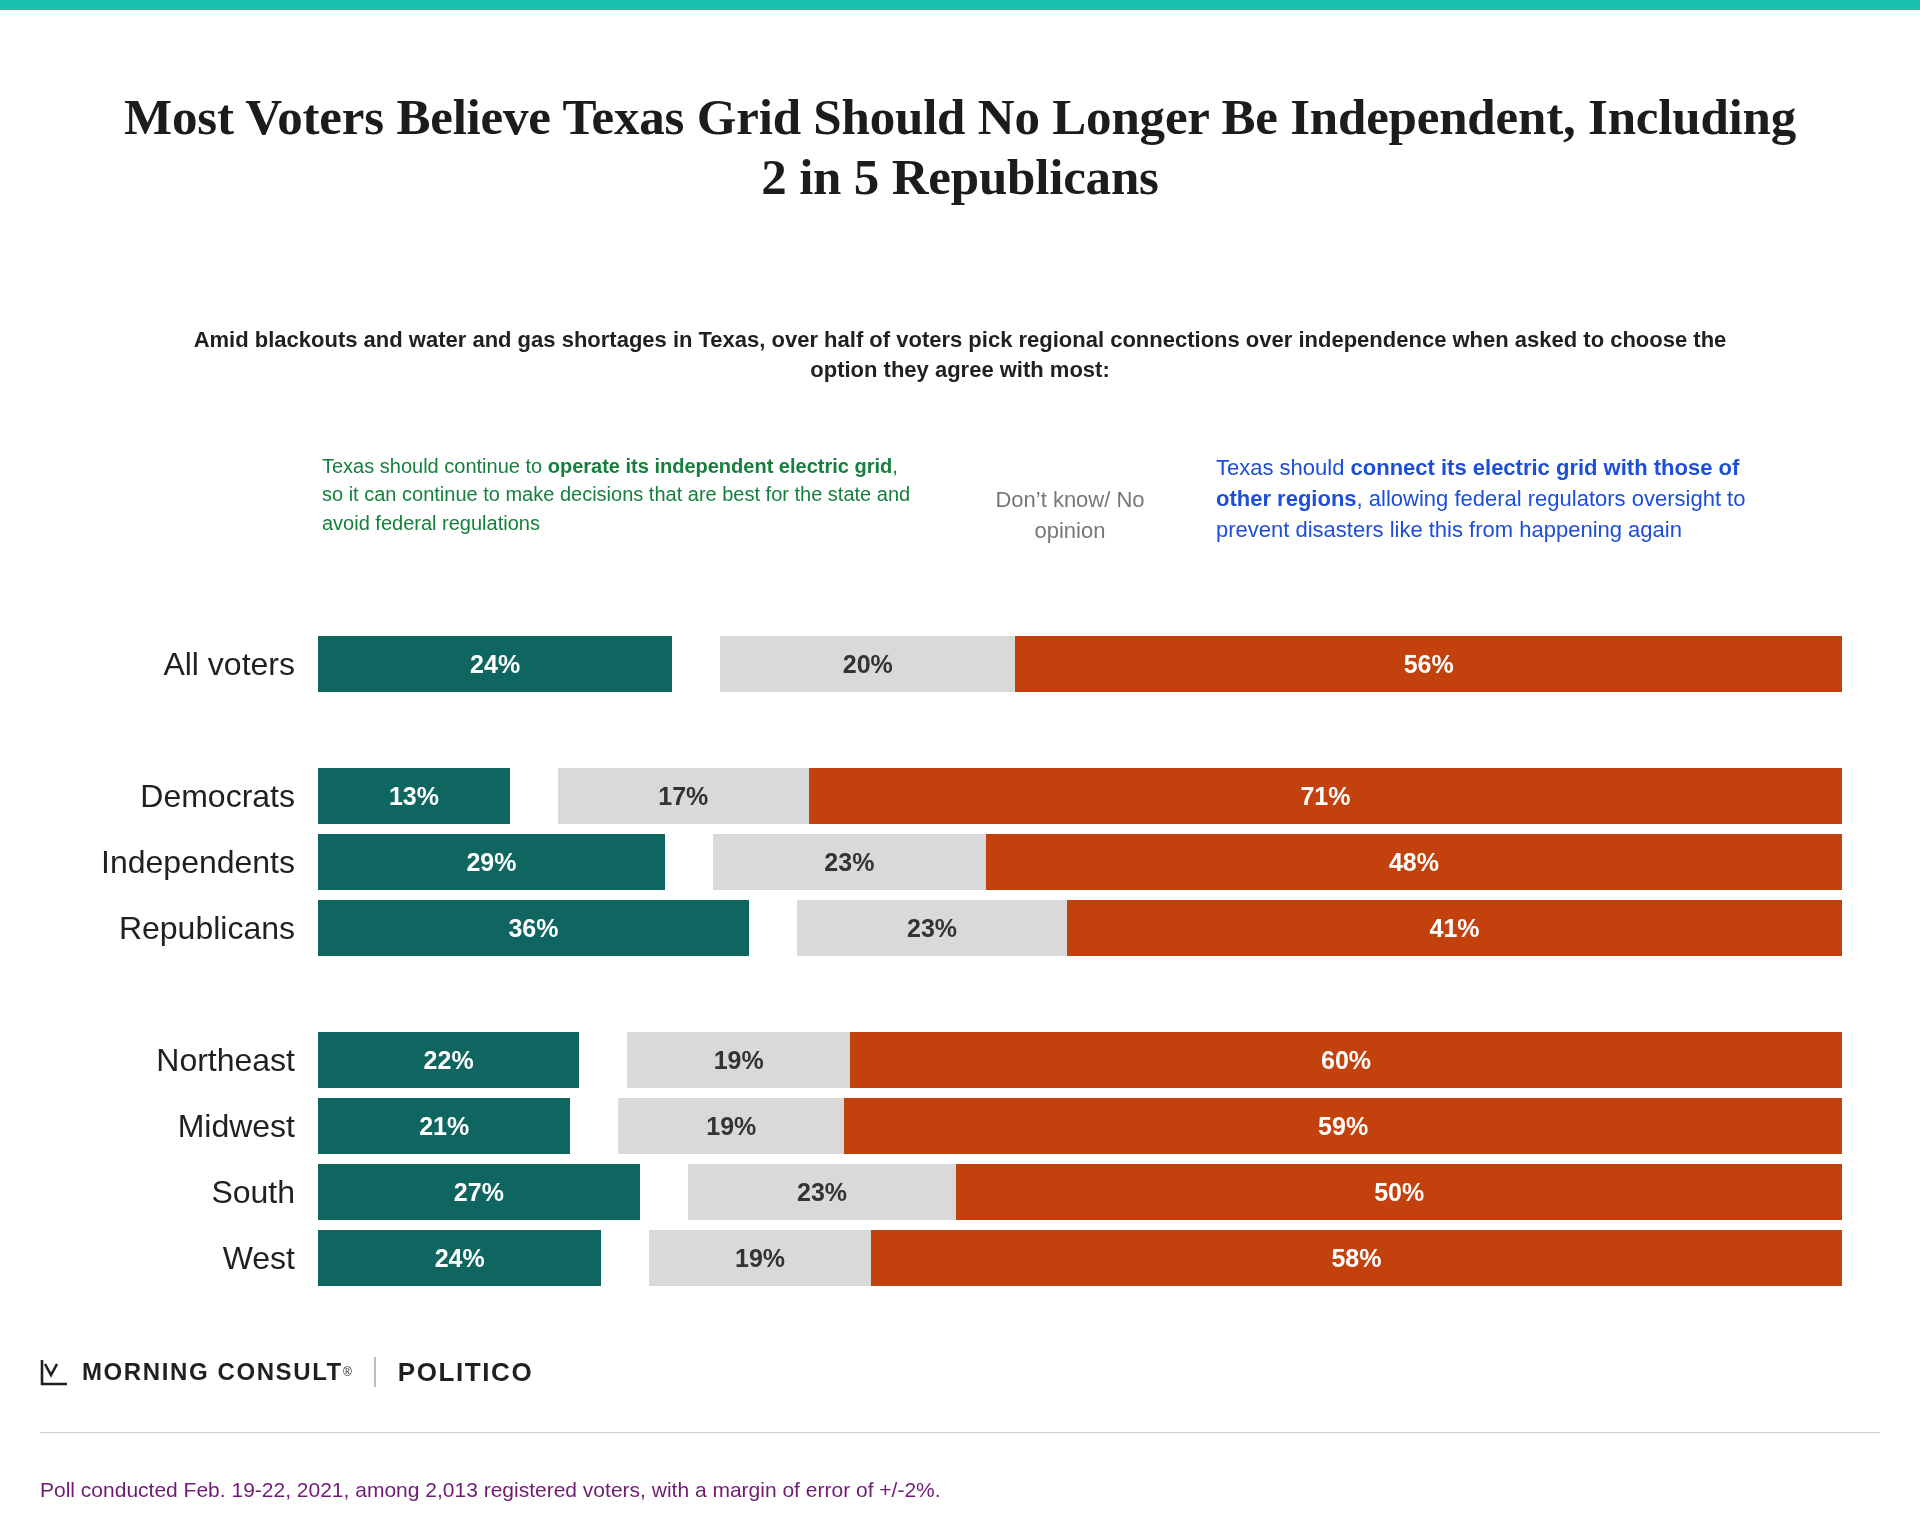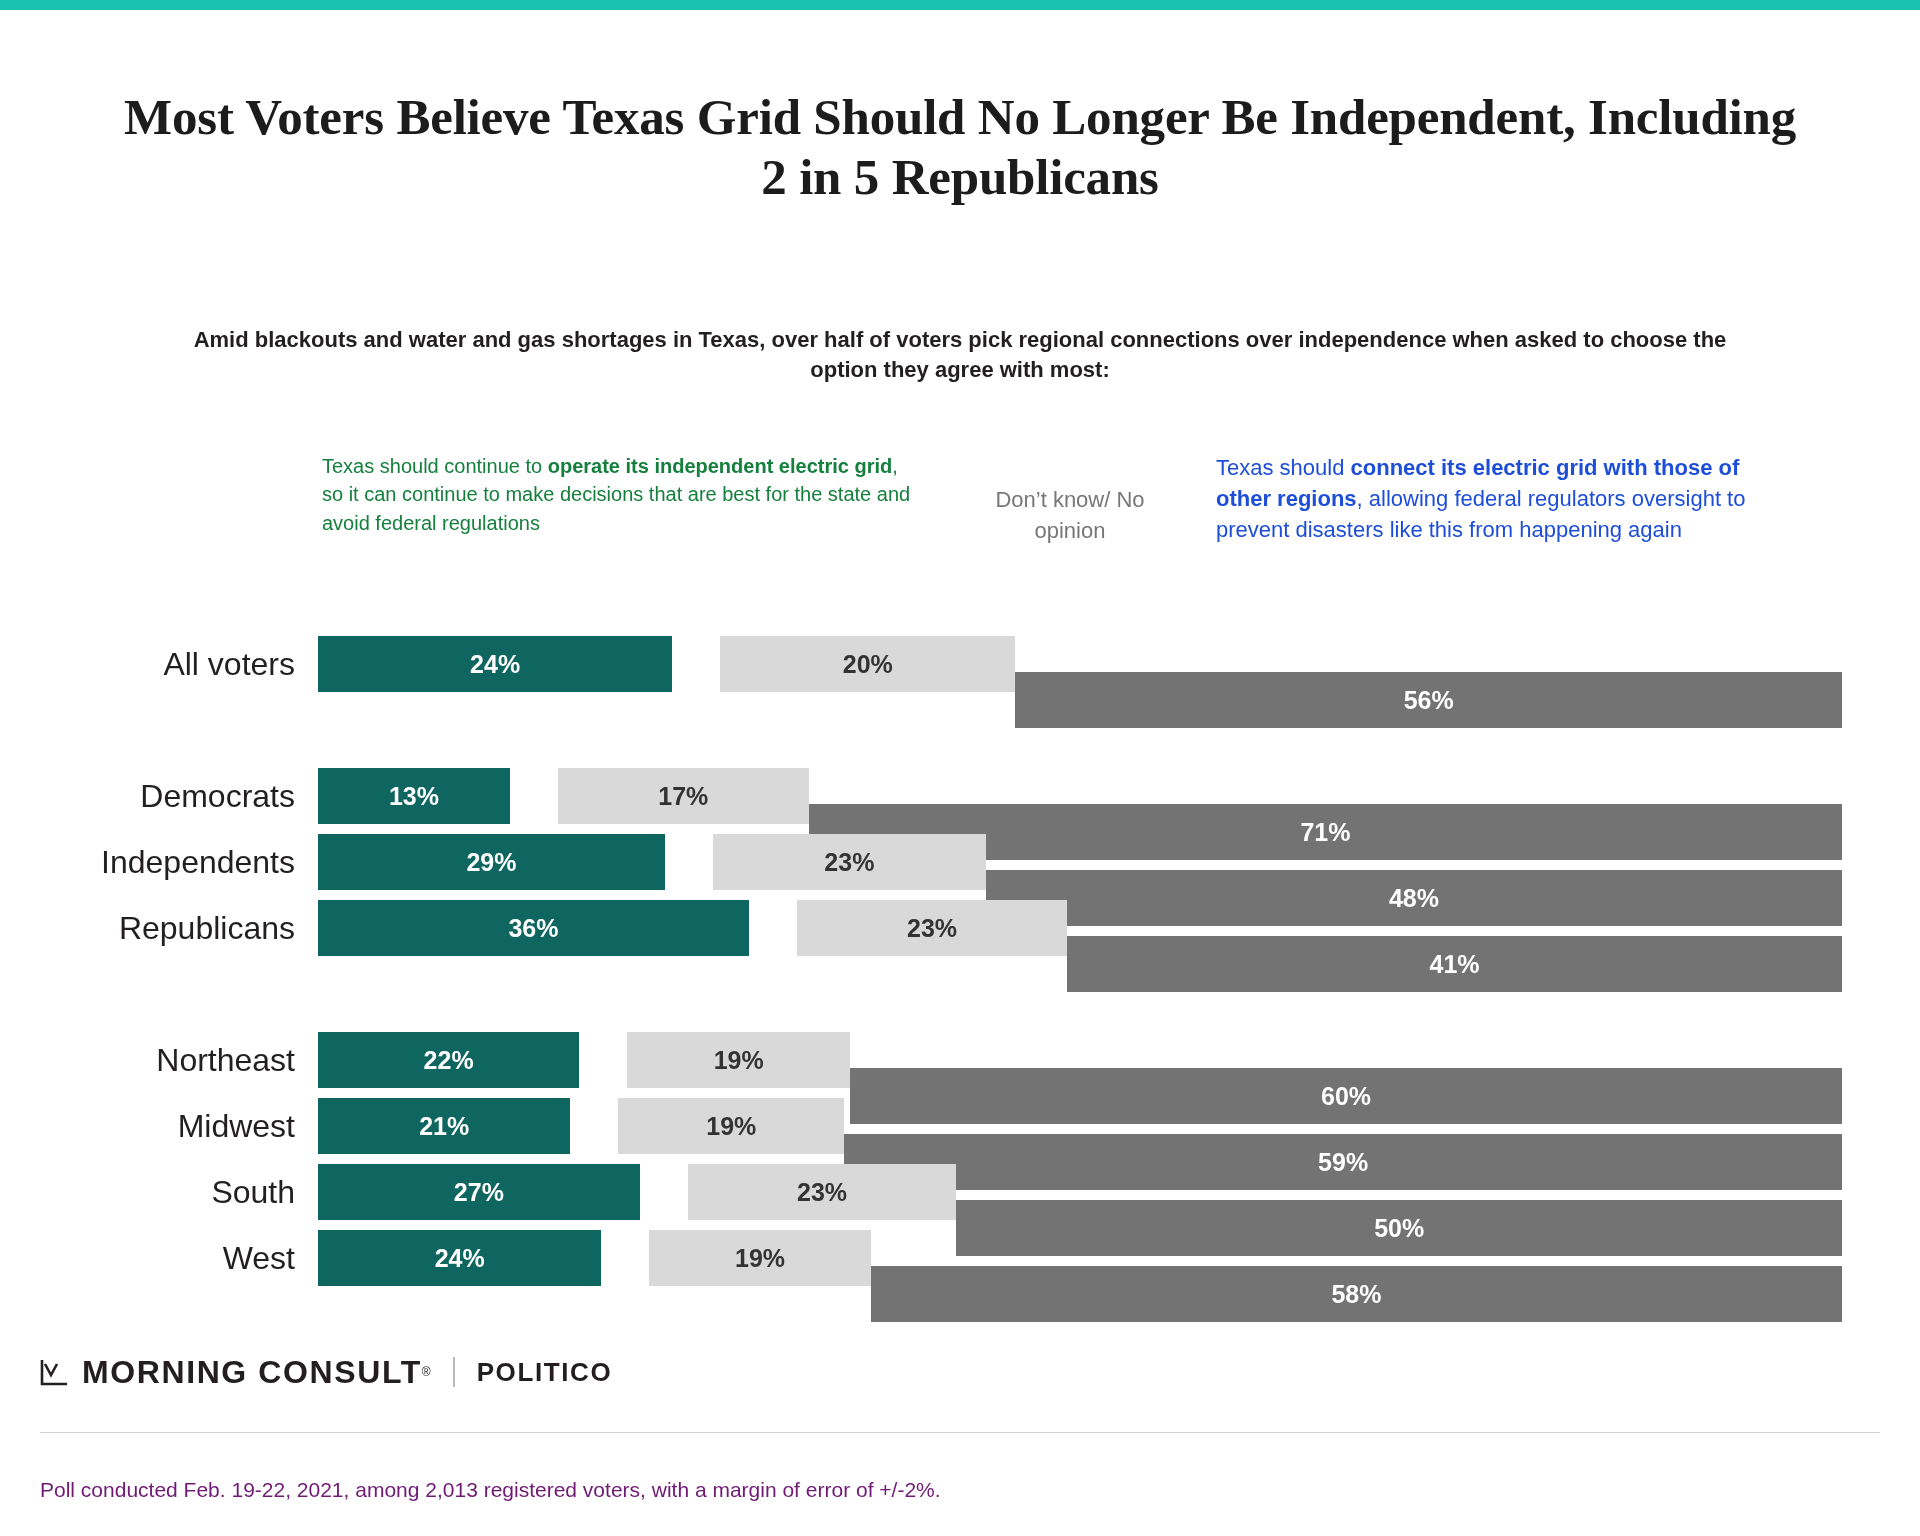--- a/index.html
+++ b/index.html
@@ -122,37 +122,37 @@
     height: 100%;
     display: flex;
     align-items: center;
     justify-content: center;
     font-size: 25px;
     font-weight: bold;
     box-sizing: border-box;
   }
   .seg.independent { background: #0f6660; color: #ffffff; }
   .seg.dontknow { background: #d9d9d9; color: #333333; margin-left: 48px; }
-  .seg.connect { background: #737373; color: #ffffff; margin-top: 36px; }
+  .seg.connect { background: #c2410c; color: #ffffff; }
 
   .footer-logo {
     position: absolute;
     left: 40px;
     top: 1352px;
     display: flex;
     align-items: center;
     height: 40px;
   }
   .mc-mark {
     width: 30px;
     height: 30px;
     margin-right: 12px;
   }
   .mc-text {
-    font-size: 32px;
+    font-size: 24px;
     font-weight: bold;
     letter-spacing: 1.6px;
     color: #231f20;
   }
   .mc-sup {
     font-size: 12px;
     vertical-align: super;
     color: #231f20;
   }
   .divider-vert {

